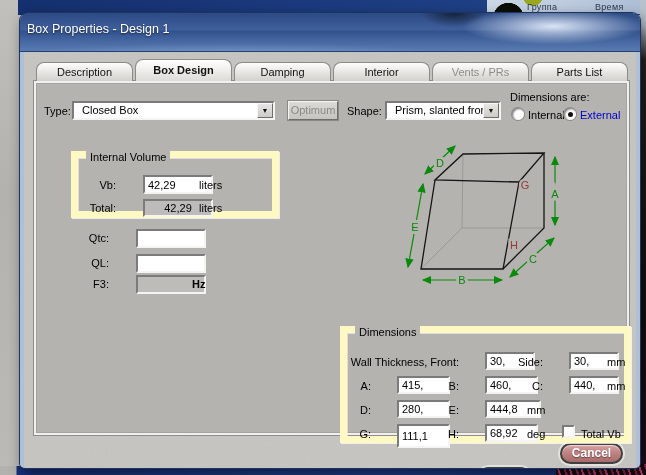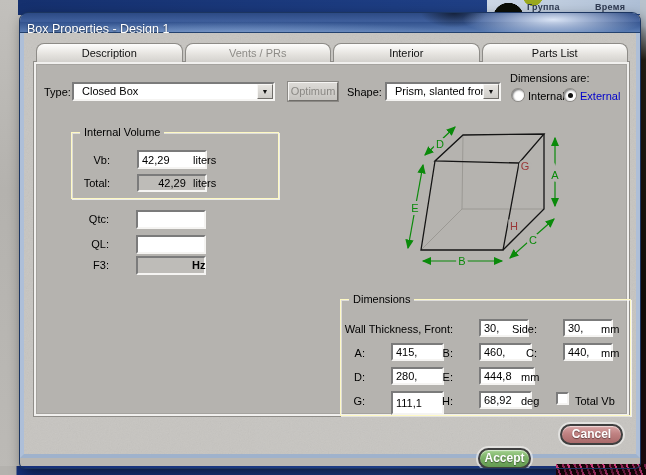--- a/index.html
+++ b/index.html
@@ -10,36 +10,36 @@
 
   
   .desk-left { position:absolute; left:0; top:0; width:20px; height:475px;
     background:linear-gradient(180deg,#c2c0bc,#b4b2ae 40%,#bcbab6); }
   .desk-top { position:absolute; left:18px; top:0; width:628px; height:15px;
     background:linear-gradient(90deg,#15306e,#1d3d82 60%,#24448a); }
   .desk-top-img { position:absolute; left:487px; top:0; width:153px; height:14px; overflow:hidden;
     background:
       radial-gradient(circle 26px at 14% 130%, #0c0e06 0 58%, rgba(12,14,6,0) 60%),
       radial-gradient(circle 18px at 30% -30%, #9aa81e 0 55%, rgba(154,168,30,0) 57%),
-      linear-gradient(90deg,#cdd8e6,#aebfd6); font-weight: bold; }
+      linear-gradient(90deg,#cdd8e6,#aebfd6); }
   .desk-head { position:absolute; top:2px; font-size:9px; color:#2e3a52; letter-spacing:.3px; }
   .desk-head.g { left:40px; } .desk-head.t { left:108px; }
   .desk-right { position:absolute; left:640px; top:0; width:6px; height:475px;
     background:linear-gradient(180deg,#b8c2cc 0 26px,#2a2218 60px,#16100a 300px,#230c14); }
   .desk-bottom { position:absolute; left:0; top:466px; width:646px; height:9px;
     background:linear-gradient(90deg,#b4b2ae 0 16px,#16307a 17px,#1d3d86 60%,#13296a); }
   .desk-streaks { position:absolute; left:556px; top:464px; width:90px; height:11px;
     background:repeating-linear-gradient(70deg,#2a0812 0 3px,#c43a7a 3px 5px,#160509 5px 9px,#8a2454 9px 11px); }
 
   
   .dialog { position:absolute; left:20px; top:13px; width:620px; height:455px;
     border-radius:8px 8px 5px 5px;
     box-shadow:0 0 0 1px #1c3560, 3px 5px 14px rgba(0,0,0,.55);
     overflow:hidden; }
-  .titlebar { position:relative; height:20px;
+  .titlebar { position:relative; height:39px;
     background:
       radial-gradient(ellipse 130px 26px at 86% 35%, rgba(235,243,255,.9), rgba(235,243,255,0) 70%),
       radial-gradient(ellipse 46px 20px at 70% 0%, rgba(8,12,22,.65), rgba(8,12,22,0) 72%),
       radial-gradient(ellipse 300px 18px at 35% 115%, rgba(150,178,220,.55), rgba(150,178,220,0) 75%),
       linear-gradient(180deg,#2c4a84 0%,#3f5f9c 44%,#32528e 48%,#597bb2 100%);
     border-bottom:1px solid #24426f;text-align:right; }
   .titlebar .title { position:absolute; left:7px; top:9px; color:#fff; font-size:12.5px;
     text-shadow:0 1px 2px rgba(0,0,0,.6); white-space:nowrap; }
   .dlg-body { position:relative; height:425px;
     border-left:4px solid #aebfd8; border-right:4px solid #aebfd8; border-bottom:4px solid #9fb2cc;
@@ -69,21 +69,21 @@
   .combo { position:absolute; height:19px; background:#fff; border:2px solid;
     border-color:#7b7b7b #f5f4f2 #f5f4f2 #7b7b7b; display:flex; align-items:center; cursor:default; }
   .combo .val { flex:1; padding-left:8px; line-height:15px; white-space:nowrap; overflow:hidden; }
   .combo .drop { width:16px; align-self:stretch; background:linear-gradient(180deg,#e8e6e2,#cdcbc7);
     border:1px solid; border-color:#f8f7f5 #6f6d69 #6f6d69 #f8f7f5;
     display:flex; align-items:center; justify-content:center; font-size:7px; color:#111; }
   .btn-flat { position:absolute; background:linear-gradient(180deg,#dcdad6,#c6c4c0);
     border:1px solid; border-color:#f6f5f3 #6f6d69 #6f6d69 #f6f5f3;
     box-shadow:0 0 0 1px #8b8985; text-align:center; color:#8b8985; line-height:17px; }
 
-  .group { position:absolute; border:1px solid #fef9c3;
+  .group { position:absolute; border:7px solid #fef9c3;
     box-shadow:1px 1px 0 rgba(255,255,255,.75), inset 1px 1px 0 rgba(255,255,255,.55); }
   .group > .gtitle { position:absolute; top:-7px; left:8px; background:#b5b3af; padding:0 4px; }
 
   .radio { position:absolute; width:12px; height:12px; border-radius:50%; background:#fff;
     box-shadow:inset 1px 1px 2px rgba(0,0,0,.55), inset -1px -1px 1px #fff, 0 0 0 1px #8d8b87; }
   .radio.sel::after { content:""; position:absolute; left:3.5px; top:3.5px; width:5px; height:5px;
     border-radius:50%; background:#111; }
   .check { position:absolute; width:13px; height:13px; background:#fff; border:2px solid;
     border-color:#7b7b7b #f5f4f2 #f5f4f2 #7b7b7b; }
 
@@ -124,22 +124,24 @@
       <svg class="noise">
         <filter id="nz">
             <feTurbulence type="fractalNoise" baseFrequency="0.9" numOctaves="2" stitchTiles="stitch"></feTurbulence>
             <feColorMatrix type="saturate" values="0"></feColorMatrix>
           </filter>
         <rect width="100%" height="100%" filter="url(#nz)" opacity="0.22"></rect>
       </svg>
 
       <div class="tabstrip">
         <div class="tab">Description</div>
+        <div class="tab active">Box Design</div>
+        <div class="tab">Damping</div>
+        <div class="tab">Interior</div>
         <div class="tab disabled">Vents / PRs</div>
-        <div class="tab">Interior</div>
         <div class="tab">Parts List</div>
       </div>
 
       <div class="panel">
 
         <span class="lbl" style="left:8px;top:22px;">Type:</span>
         <div class="combo" style="left:36px;top:18px;width:203px;">
           <span class="val">Closed Box</span>
           <span class="drop">▼</span>
         </div>
@@ -205,21 +207,21 @@
             <text x="23" y="90">E</text>
             <text x="70" y="143">B</text>
             <text x="141" y="122">C</text>
           </g>
           <g font-size="11" fill="#9a3838" text-anchor="middle" style="paint-order:stroke;stroke:#b5b3af;stroke-width:5;">
             <text x="133" y="48">G</text>
             <text x="122" y="108">H</text>
           </g>
         </svg>
 
-        <div class="group" style="left:304px;top:235px;width:291px;height:117px;padding-left:12px;">
+        <div class="group" style="left:304px;top:243px;width:291px;height:117px;padding-left:12px;">
           <span class="gtitle">Dimensions</span>
 
           <span class="lbl" style="left:0;top:23px;width:112px;text-align:right;">Wall Thickness, Front:</span>
           <input class="field" style="left: 115px; top: 19px; width: 50px; height: 18px;" value="30,">
           <span class="lbl" style="left:164px;top:23px;width:32px;text-align:right;">Side:</span>
           <input class="field" style="left: 199px; top: 19px; width: 50px; height: 18px;" value="30,">
           <span class="lbl" style="left:260px;top:23px;">mm</span>
 
           <span class="lbl" style="left:0;top:47px;width:24px;text-align:right;">A:</span>
           <input class="field" style="left: 27px; top: 43px; width: 53px; height: 18px;" value="415,">

